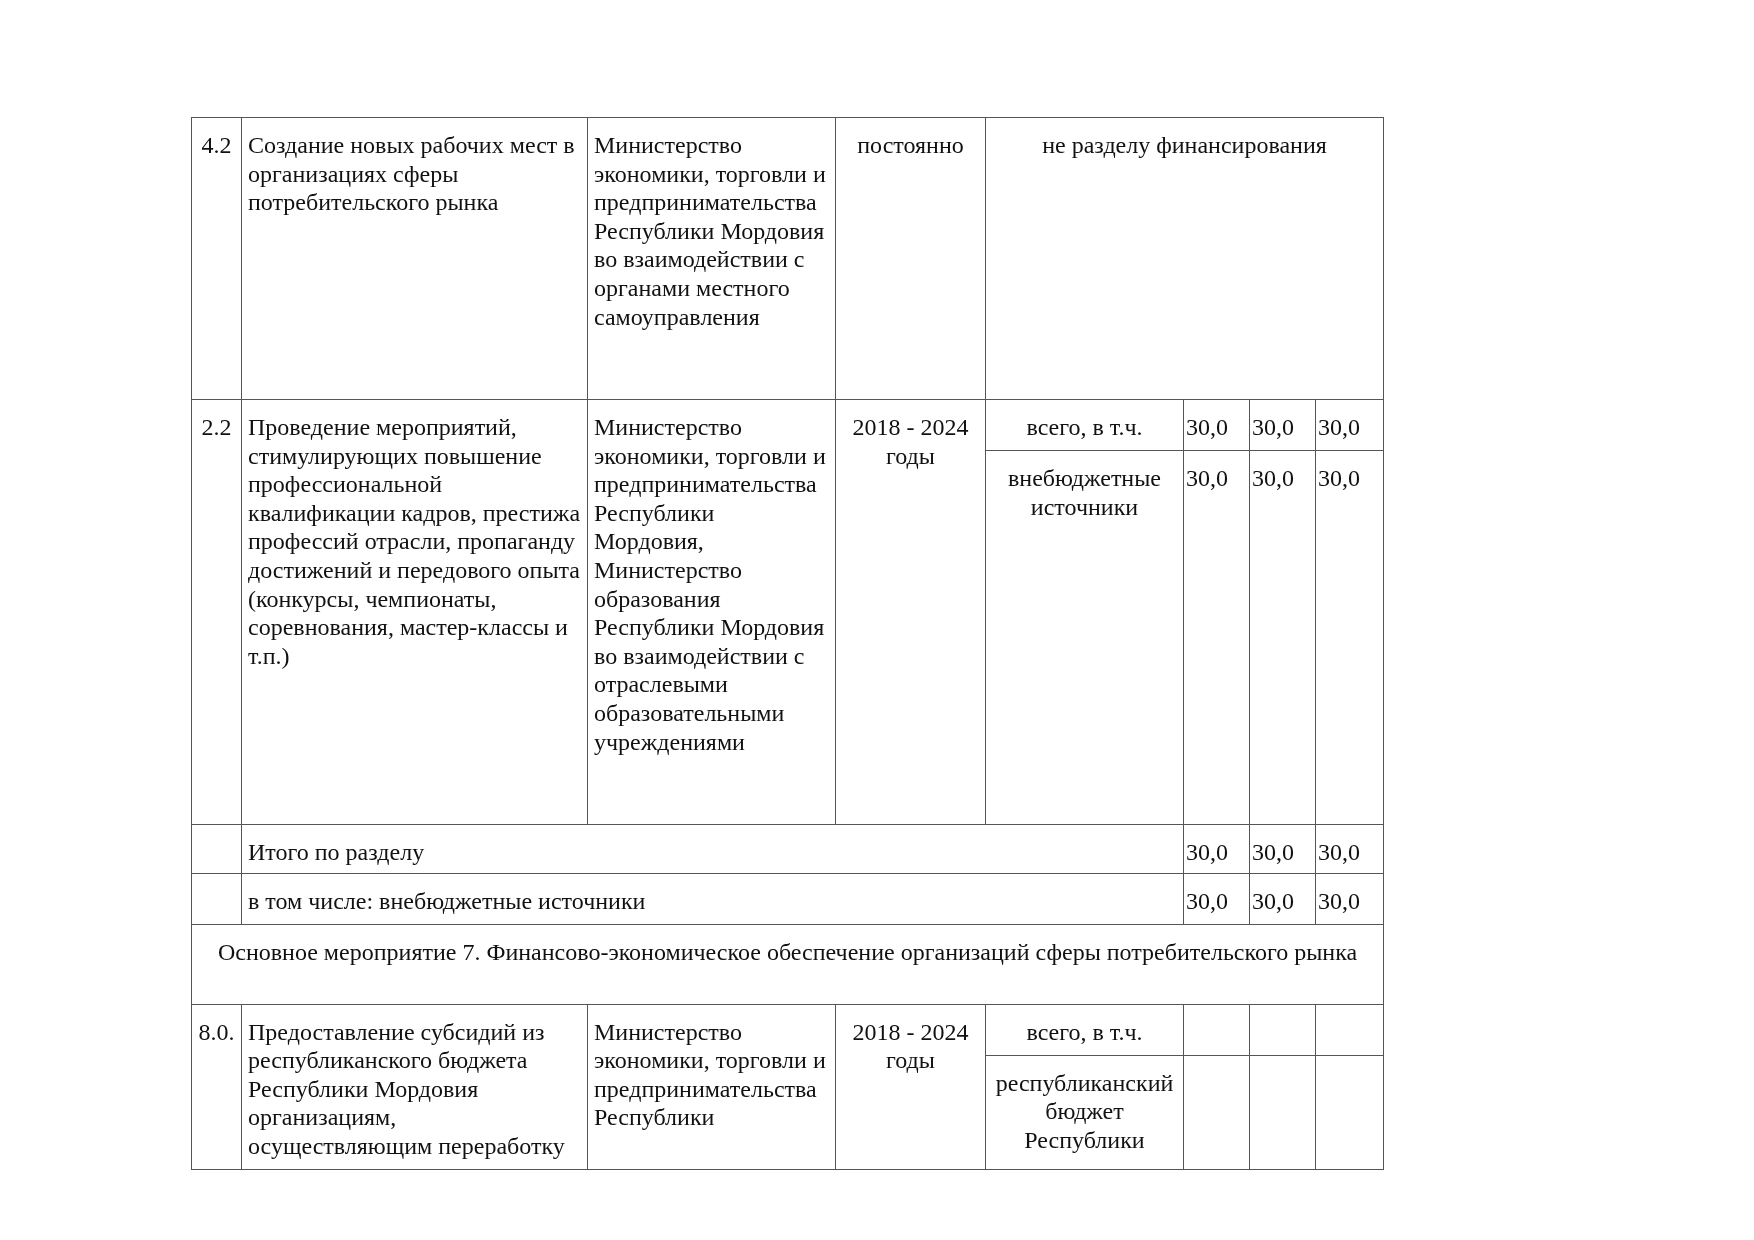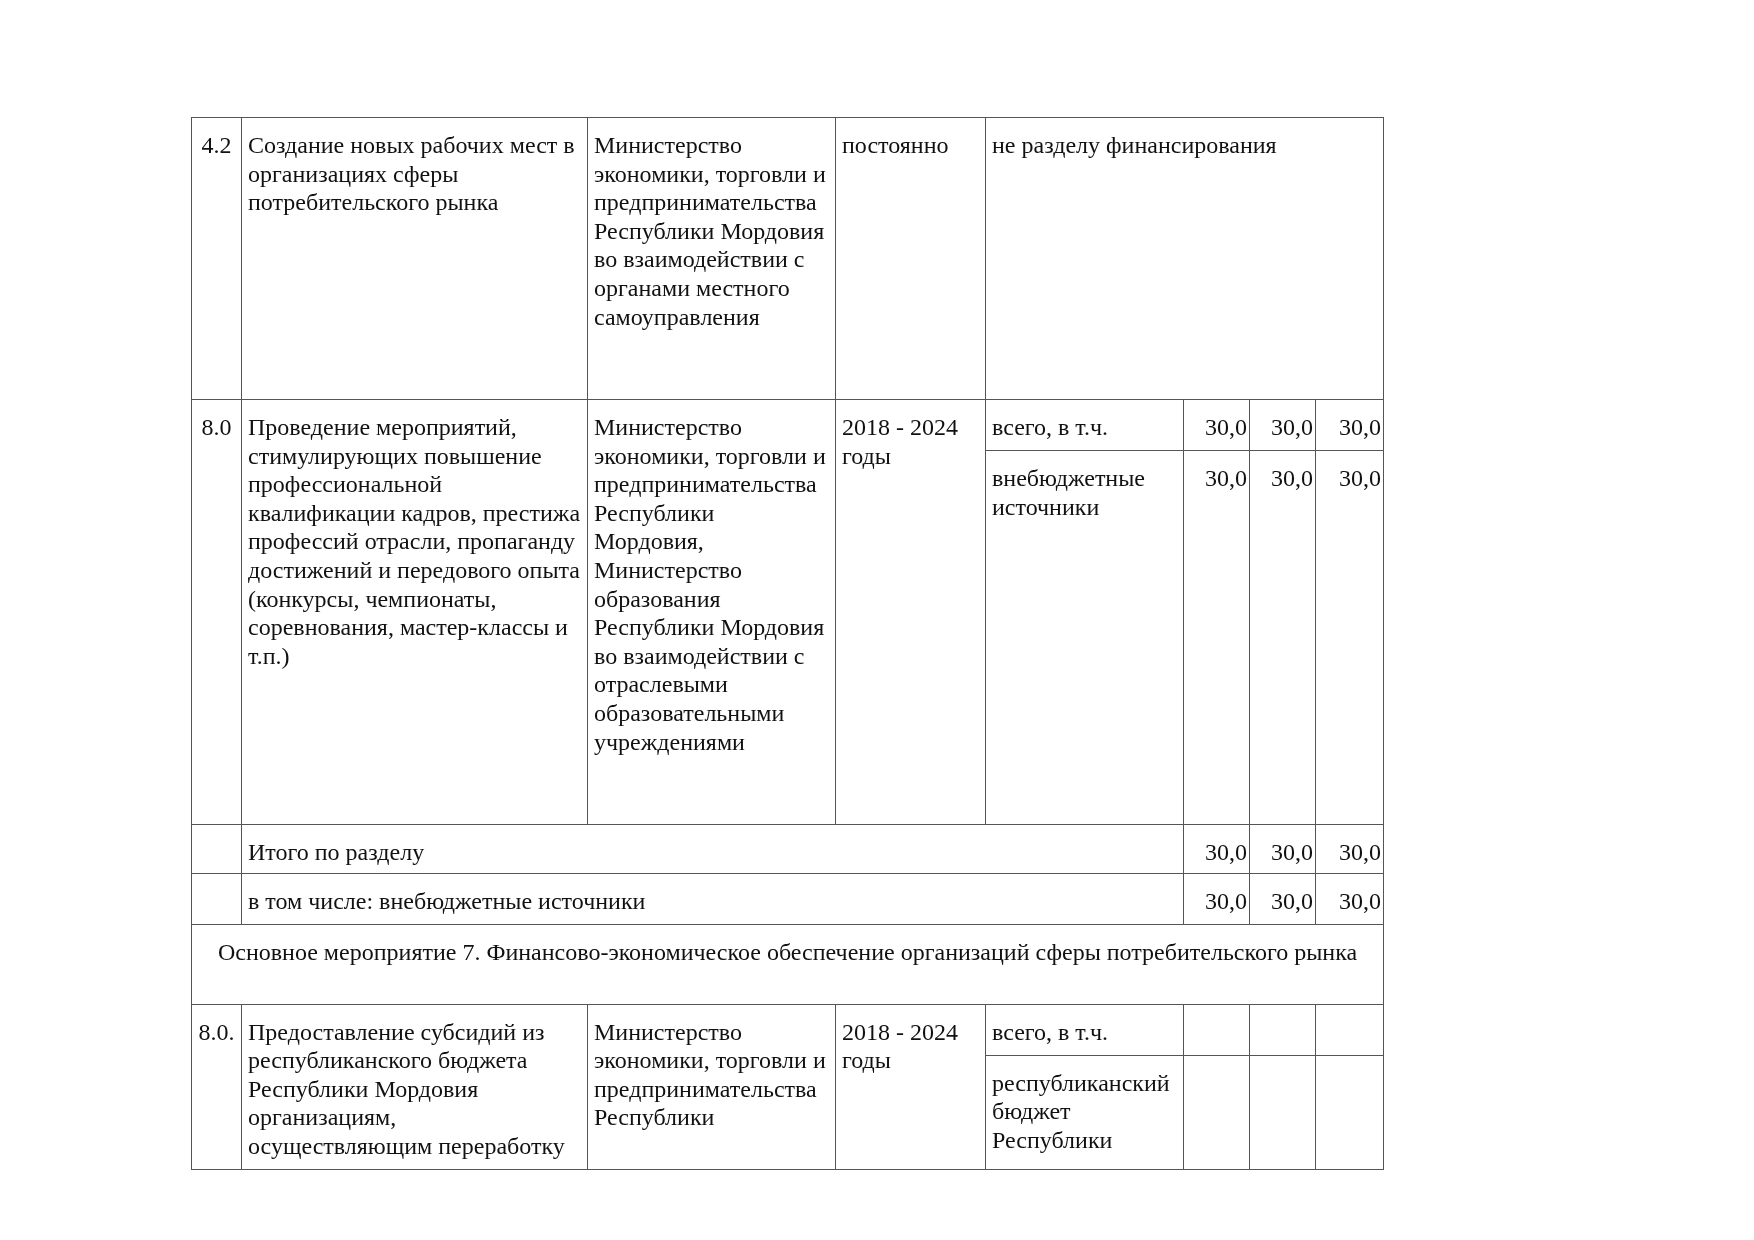--- a/index.html
+++ b/index.html
@@ -4,22 +4,22 @@
 <style>
   html, body { margin:0; padding:0; background:#fff; }
   body { width:1754px; height:1240px; position:relative; overflow:hidden;
          font-family:"Liberation Serif", "DejaVu Serif", serif; color:#111; }
   .page { position:absolute; left:0; top:0; width:1754px; height:1240px; background:#fff; }
   table.doc { position:absolute; left:143px; top:117px; border-collapse:collapse;
               table-layout:fixed; width:1192px; font-size:24px; line-height:28.6px;margin-left:48px; }
   table.doc td { border:1.5px solid #555; vertical-align:top; padding:13px 6px 6px 6px;
                  word-wrap:break-word; }
   .c-num { text-align:center; padding-left:2px !important; padding-right:2px !important; }
-  .center { }
-  .num { text-align:right; padding-left:2px !important; padding-right:2px !important; }
+  .center { text-align:center; }
+  .num { text-align:left; padding-left:2px !important; padding-right:2px !important; }
   .section { text-align:center; padding:13px 20px 8px 20px !important; }
 </style>
 </head>
 <body>
 
 <div class="page">
 <table class="doc">
   <colgroup>
     <col style="width:50px">
         <col style="width:346px">
@@ -34,21 +34,21 @@
   <tbody>
         <tr style="height:282px">
     <td class="c-num">4.2</td>
     <td>Создание новых рабочих мест в организациях сферы потребительского рынка</td>
     <td>Министерство экономики, торговли и предпринимательства Республики Мордовия во взаимодействии с органами местного самоуправления</td>
     <td class="center">постоянно</td>
     <td class="center" colspan="4">не разделу финансирования</td>
   </tr>
 
   <tr style="height:51px">
-    <td class="c-num" rowspan="2">8.0</td>
+    <td class="c-num" rowspan="2">2.2</td>
     <td rowspan="2">Проведение мероприятий, стимулирующих повышение профессиональной квалификации кадров, престижа профессий отрасли, пропаганду достижений и передового опыта (конкурсы, чемпионаты, соревнования, мастер-классы и т.п.)</td>
     <td rowspan="2">Министерство экономики, торговли и предпринимательства Республики Мордовия, Министерство образования Республики Мордовия во взаимодействии с отраслевыми образовательными учреждениями</td>
     <td class="center" rowspan="2">2018 - 2024 годы</td>
     <td class="center">всего, в т.ч.</td>
     <td class="num">30,0</td>
     <td class="num">30,0</td>
     <td class="num">30,0</td>
   </tr>
   <tr style="height:374px">
     <td class="center">внебюджетные источники</td>

